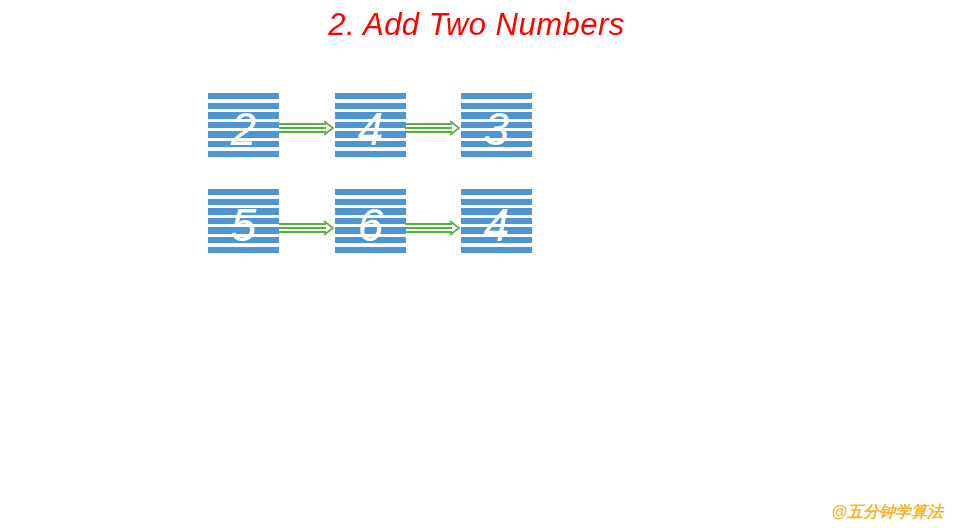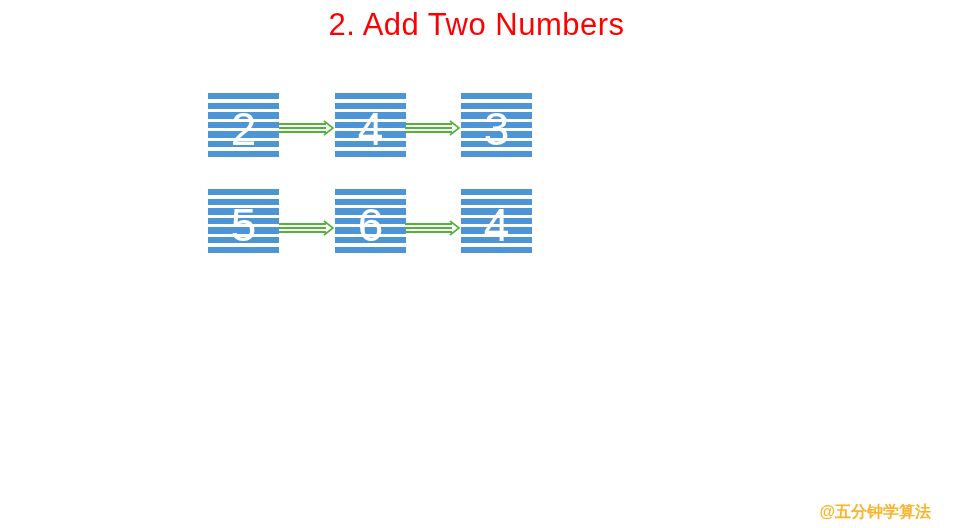--- a/index.html
+++ b/index.html
@@ -11,20 +11,21 @@
   }
   * { margin: 0; padding: 0; box-sizing: border-box; }
   html, body { background: #ffffff; }
   .slide {
     position: relative;
     width: 953px;
     height: 528px;
     background: #ffffff;
     overflow: hidden;
     font-family: "Liberation Sans", sans-serif;
+    font-style: italic;
   }
   .title {
     position: absolute;
     top: 7px;
     left: 0;
     width: 100%;
     text-align: center;
     font-size: 31px;
     font-weight: 400;
     color: var(--title-red);
@@ -69,21 +70,21 @@
     width: 56px;
     height: 22px;
     color: var(--arrow-green);
   }
   .row-1 .arrow { top: 24px; }
   .row-2 .arrow { top: 28px; }
   .arrow-1 { left: 70px; }
   .arrow-2 { left: 196px; }
   .watermark {
     position: absolute;
-    right: 22px;
+    right: 10px;
     bottom: 5px;
     font-size: 16px;
     font-weight: 700;
     color: var(--watermark-gold);
     font-family: "Liberation Sans", sans-serif;
   }
 </style>
 </head>
 <body>
 

